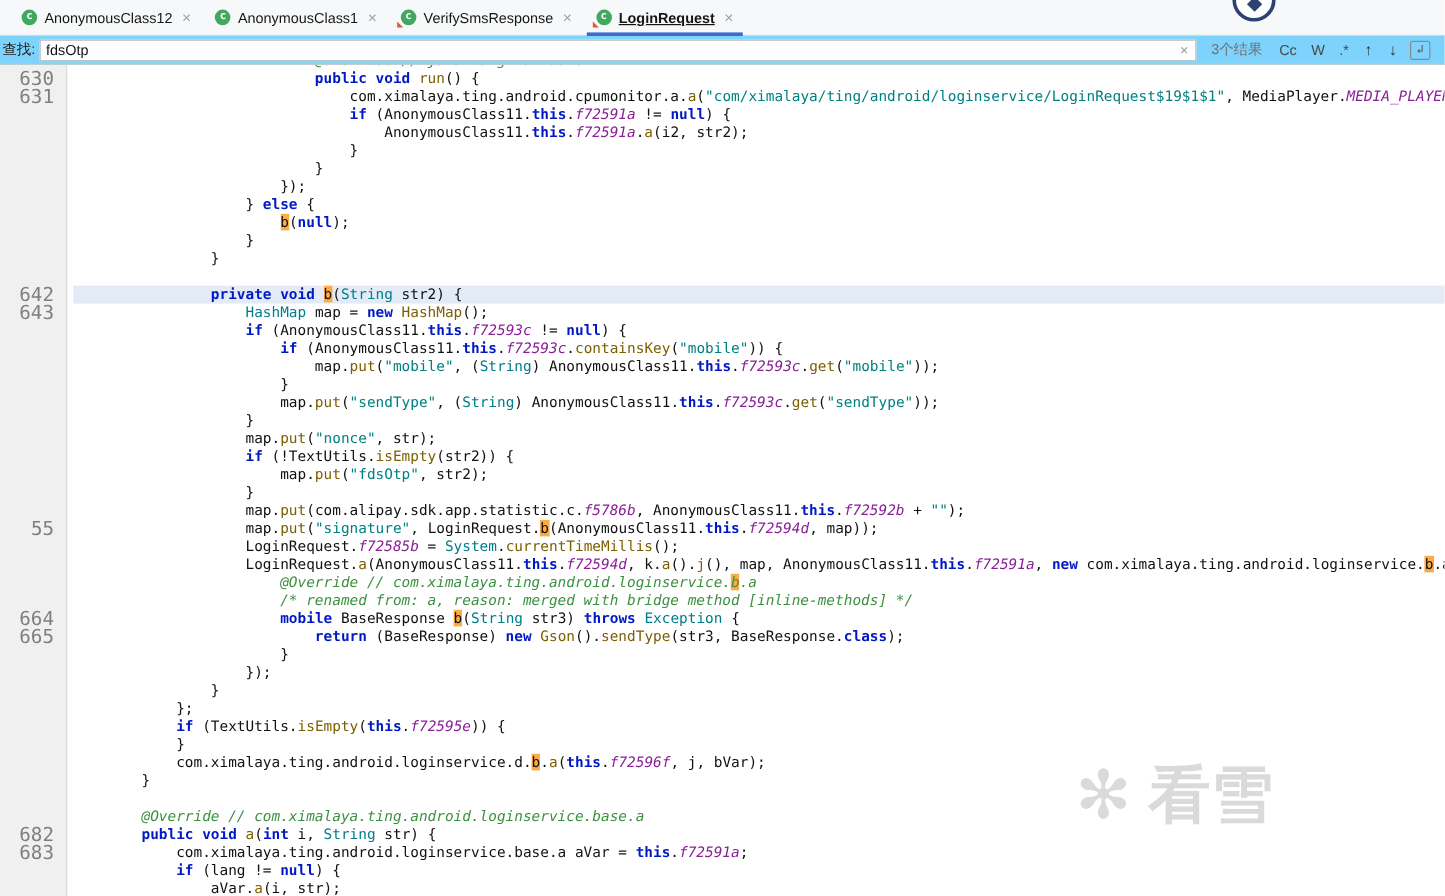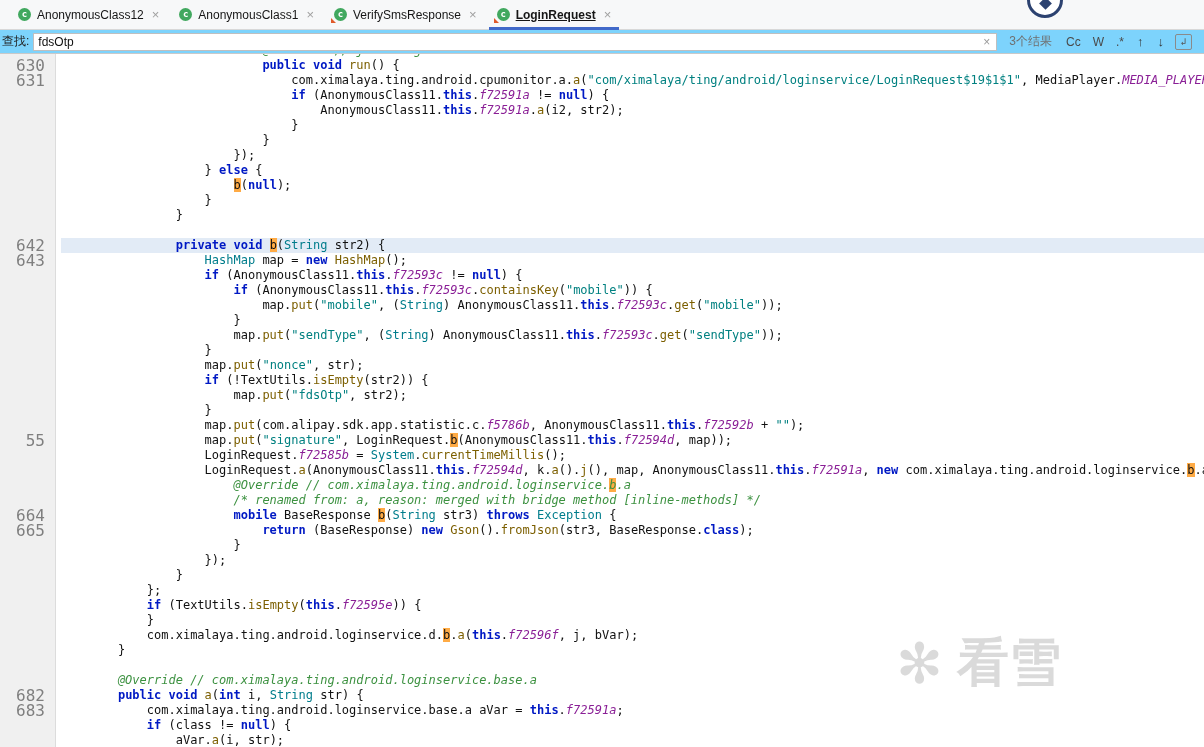--- a/index.html
+++ b/index.html
@@ -141,34 +141,34 @@
       <div class="row"><span class="ln"></span><span class="src"><span>                </span><span class="tk-k">if</span><span> (!TextUtils.</span><span class="tk-m">isEmpty</span><span>(str2)) {</span></span></div>
       <div class="row"><span class="ln"></span><span class="src"><span>                    map.</span><span class="tk-m">put</span><span>(</span><span class="tk-s">"fdsOtp"</span><span>, str2);</span></span></div>
       <div class="row"><span class="ln"></span><span class="src"><span>                }</span></span></div>
       <div class="row"><span class="ln"></span><span class="src"><span>                map.</span><span class="tk-m">put</span><span>(com.alipay.sdk.app.statistic.c.</span><span class="tk-f">f5786b</span><span>, AnonymousClass11.</span><span class="tk-k">this</span><span>.</span><span class="tk-f">f72592b</span><span> + </span><span class="tk-s">""</span><span>);</span></span></div>
       <div class="row"><span class="ln">55</span><span class="src"><span>                map.</span><span class="tk-m">put</span><span>(</span><span class="tk-s">"signature"</span><span>, LoginRequest.</span><span class="tk-hl">b</span><span>(AnonymousClass11.</span><span class="tk-k">this</span><span>.</span><span class="tk-f">f72594d</span><span>, map));</span></span></div>
       <div class="row"><span class="ln"></span><span class="src"><span>                LoginRequest.</span><span class="tk-f">f72585b</span><span> = </span><span class="tk-t">System</span><span>.</span><span class="tk-m">currentTimeMillis</span><span>();</span></span></div>
       <div class="row"><span class="ln"></span><span class="src"><span>                LoginRequest.</span><span class="tk-m">a</span><span>(AnonymousClass11.</span><span class="tk-k">this</span><span>.</span><span class="tk-f">f72594d</span><span>, k.</span><span class="tk-m">a</span><span>().</span><span class="tk-m">j</span><span>(), map, AnonymousClass11.</span><span class="tk-k">this</span><span>.</span><span class="tk-f">f72591a</span><span>, </span><span class="tk-k">new</span><span> com.ximalaya.ting.android.loginservice.</span><span class="tk-hl">b</span><span>.a&lt;BaseResponse&gt;() {</span></span></div>
       <div class="row"><span class="ln"></span><span class="src"><span class="tk-c">                    @Override // com.ximalaya.ting.android.loginservice.</span><span class="tk-chl">b</span><span class="tk-c">.a</span></span></div>
       <div class="row"><span class="ln"></span><span class="src"><span class="tk-c">                    /* renamed from: a, reason: merged with bridge method [inline-methods] */</span></span></div>
       <div class="row"><span class="ln">664</span><span class="src"><span>                    </span><span class="tk-k">mobile</span><span> BaseResponse </span><span class="tk-hl">b</span><span>(</span><span class="tk-t">String</span><span> str3) </span><span class="tk-k">throws</span><span> </span><span class="tk-t">Exception</span><span> {</span></span></div>
-      <div class="row"><span class="ln">665</span><span class="src"><span>                        </span><span class="tk-k">return</span><span> (BaseResponse) </span><span class="tk-k">new</span><span> </span><span class="tk-m">Gson</span><span>().</span><span class="tk-m">fromJson</span><span>(str3, BaseResponse.</span><span class="tk-k">class</span><span>);</span></span></div>
+      <div class="row"><span class="ln">665</span><span class="src"><span>                        </span><span class="tk-k">return</span><span> (BaseResponse) </span><span class="tk-k">new</span><span> </span><span class="tk-m">Gson</span><span>().</span><span class="tk-m">sendType</span><span>(str3, BaseResponse.</span><span class="tk-k">class</span><span>);</span></span></div>
       <div class="row"><span class="ln"></span><span class="src"><span>                    }</span></span></div>
       <div class="row"><span class="ln"></span><span class="src"><span>                });</span></span></div>
       <div class="row"><span class="ln"></span><span class="src"><span>            }</span></span></div>
       <div class="row"><span class="ln"></span><span class="src"><span>        };</span></span></div>
       <div class="row"><span class="ln"></span><span class="src"><span>        </span><span class="tk-k">if</span><span> (TextUtils.</span><span class="tk-m">isEmpty</span><span>(</span><span class="tk-k">this</span><span>.</span><span class="tk-f">f72595e</span><span>)) {</span></span></div>
       <div class="row"><span class="ln"></span><span class="src"><span>        }</span></span></div>
       <div class="row"><span class="ln"></span><span class="src"><span>        com.ximalaya.ting.android.loginservice.d.</span><span class="tk-hl">b</span><span>.</span><span class="tk-m">a</span><span>(</span><span class="tk-k">this</span><span>.</span><span class="tk-f">f72596f</span><span>, j, bVar);</span></span></div>
       <div class="row"><span class="ln"></span><span class="src"><span>    }</span></span></div>
       <div class="row"><span class="ln"></span><span class="src"></span></div>
       <div class="row"><span class="ln"></span><span class="src"><span class="tk-c">    @Override // com.ximalaya.ting.android.loginservice.base.a</span></span></div>
       <div class="row"><span class="ln">682</span><span class="src"><span>    </span><span class="tk-k">public void </span><span class="tk-m">a</span><span>(</span><span class="tk-k">int</span><span> i, </span><span class="tk-t">String</span><span> str) {</span></span></div>
       <div class="row"><span class="ln">683</span><span class="src"><span>        com.ximalaya.ting.android.loginservice.base.a aVar = </span><span class="tk-k">this</span><span>.</span><span class="tk-f">f72591a</span><span>;</span></span></div>
-      <div class="row"><span class="ln"></span><span class="src"><span>        </span><span class="tk-k">if</span><span> (class != </span><span class="tk-k">null</span><span>) {</span></span></div>
+      <div class="row"><span class="ln"></span><span class="src"><span>        </span><span class="tk-k">if</span><span> (lang != </span><span class="tk-k">null</span><span>) {</span></span></div>
       <div class="row"><span class="ln"></span><span class="src"><span>            aVar.</span><span class="tk-m">a</span><span>(i, str);</span></span></div>
     </div>
 </div>
 
 <div class="watermark">
   <span class="flake">✻</span>
   <span>看雪</span>
 </div>
 
 </body></html>

